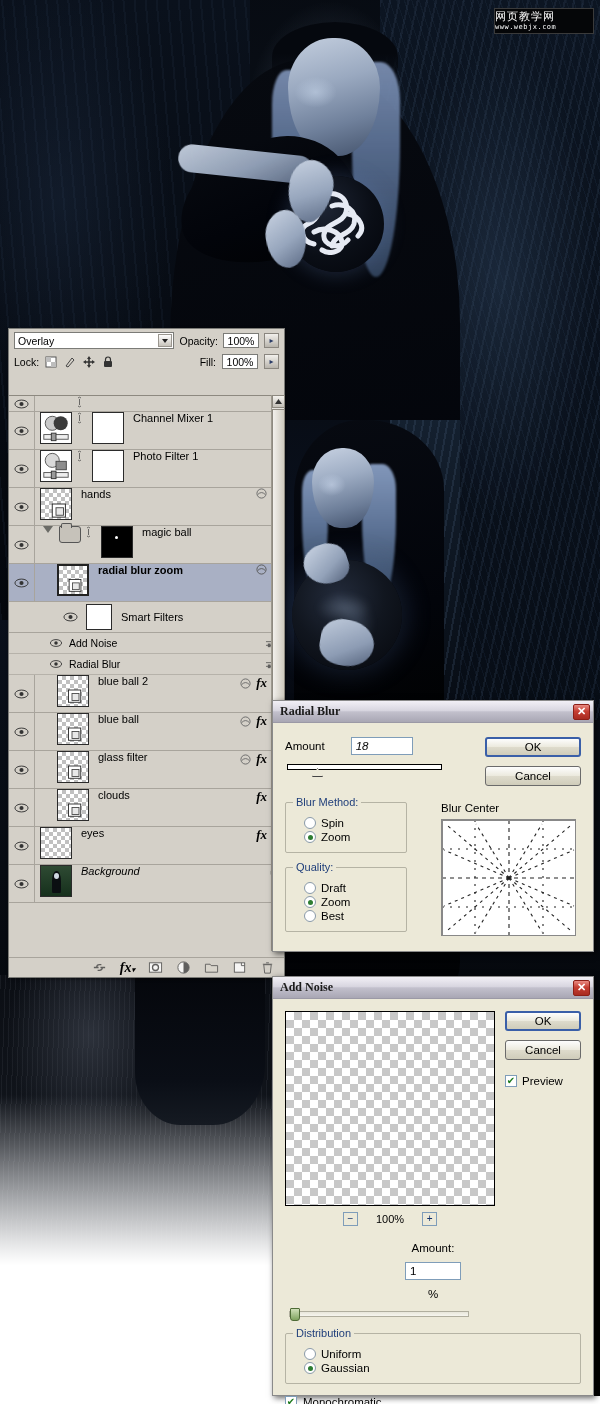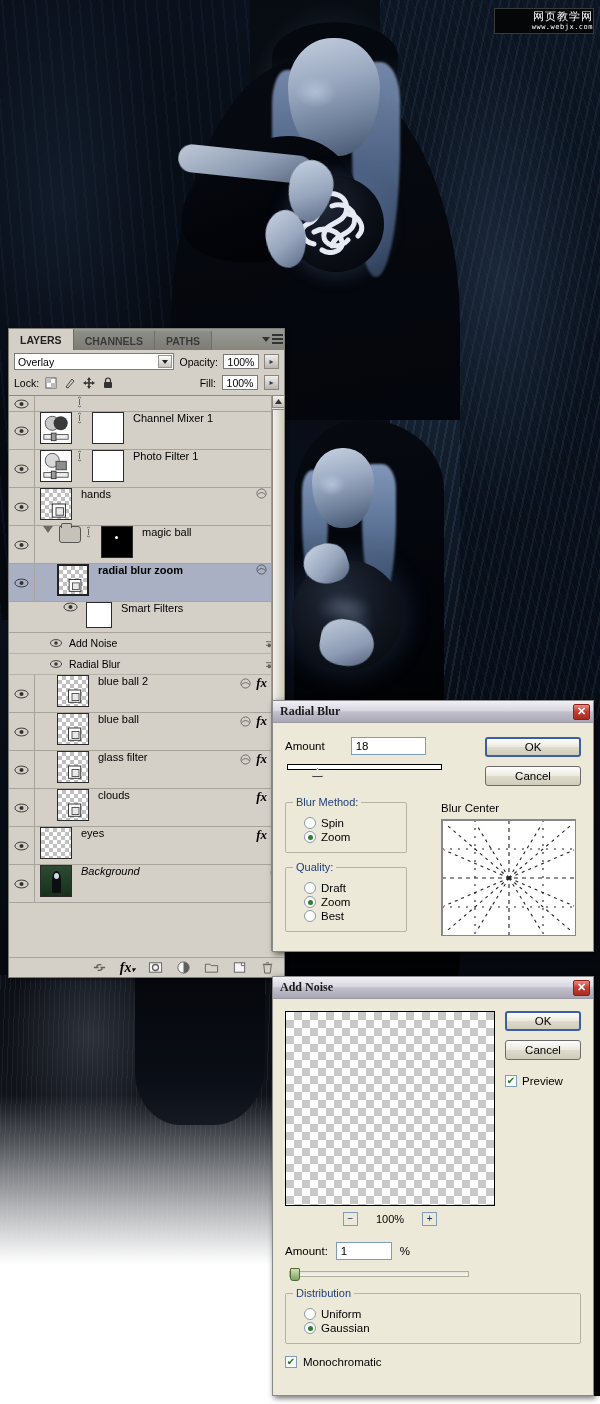--- a/index.html
+++ b/index.html
@@ -145,21 +145,21 @@
     border-radius:0 0 40% 35%;
     background:linear-gradient(180deg,#05070c,#0a0e16 70%,#151a22);
   }
   
   #whitefill-right { position:absolute; left:272px; top:1396px; width:328px; height:8px; background:#fff; }
 
   
   #watermark {
     position:absolute; left:494px; top:8px; width:100px; height:26px;
     background:#050608; border:1px solid #3a3a3a;
-    display:flex; flex-direction:column; align-items:flex-end; justify-content:center;
+    display:flex; flex-direction:column; align-items:flex-start; justify-content:center;
     line-height:1;
   }
   #watermark .wm-cn { color:#fff; font-size:11px; letter-spacing:1px; font-family:"DejaVu Sans", sans-serif; }
   #watermark .wm-url { color:#fff; font-size:7px; letter-spacing:.5px; font-family:"DejaVu Sans Mono", monospace; margin-top:2px; }
 
   
   #layers-panel {
     position:absolute; left:8px; top:328px; width:277px; height:650px;
     background:#d4d0c8; border:1px solid #7b7b77;
     box-shadow:1px 1px 3px rgba(0,0,0,.5);
@@ -225,21 +225,21 @@
   .rightbadges { display:flex; align-items:center; gap:5px; padding-right:4px; }
   .fx { font-style:italic; font-family:"Liberation Serif", serif; font-size:13px; font-weight:bold;}
   .expander { width:0;height:0;border-left:4px solid transparent;border-right:4px solid transparent;border-top:5px solid #333; }
   .expander.up { border-top:none; border-bottom:5px solid #333; }
   .grp-tri { width:0;height:0;border-top:5px solid transparent;border-bottom:5px solid transparent;border-left:7px solid #6b6b66; margin-left:8px;}
   .grp-tri.open { border-left:5px solid transparent;border-right:5px solid transparent;border-top:7px solid #6b6b66; border-bottom:none; }
   .folder { width:22px; height:17px; margin-left:6px; background:#c6c2ba; border:1px solid #555;
             border-radius:1px 3px 3px 3px; position:relative;}
   .folder::before{content:"";position:absolute;left:1px;top:-4px;width:9px;height:4px;background:#c6c2ba;border:1px solid #555;border-bottom:none;border-radius:2px 2px 0 0;}
 
-  .sf-row { display:flex; height:31px; border-bottom:1px solid #a8a49c; background:#d4d0c8; padding-left:26px; }
+  .sf-row { display:flex; align-items:center; height:31px; border-bottom:1px solid #a8a49c; background:#d4d0c8; padding-left:26px; }
   .sf-sub { display:flex; align-items:center; height:21px; border-bottom:1px solid #b6b2aa; background:#d4d0c8; padding-left:40px; gap:6px;}
   .sf-sub .eye-sm { width:14px; }
   .sf-sub .sfname { font-size:10.5px; flex:1; }
   .sf-sub .slidericon { width:13px; height:11px; margin-right:6px; opacity:.8;}
 
   #panel-scroll {
     position:absolute; right:0; top:66px; width:13px; bottom:26px;
     background:#e6e3de; border-left:1px solid #9d998f;
   }
   .sc-btn { width:13px; height:13px; background:linear-gradient(180deg,#f4f2ee,#c3bfb7); border:1px solid #8d8980;
@@ -359,33 +359,20 @@
   <div id="whitefill-right"></div>
 </div>
 
 <div id="watermark">
   <div class="wm-cn">网页教学网</div>
   <div class="wm-url">www.webjx.com</div>
 </div>
 
 <div id="layers-panel">
 
-  <div class="tabbar">
-    <div class="tab active">LAYERS</div>
-    <div class="tab">CHANNELS</div>
-    <div class="tab">PATHS</div>
-    <div class="panel-menu">
-      <div class="tri"></div>
-      <div class="lines">
-          <i></i>
-          <i></i>
-          <i></i>
-        </div>
-    </div>
-  </div>
 
   <div class="pl-row">
     <div class="combo">
       <span>Overlay</span>
       <span class="arrowbox"></span>
     </div>
     <span class="pl-label">Opacity:</span>
     <div class="numbox">100%</div>
     <div class="spinbtn">▸</div>
   </div>
@@ -752,21 +739,21 @@
 <div class="dialog" id="dlg-radial">
   <div class="dlg-title">
     <span>Radial Blur</span>
     <div class="closebtn">✕</div>
   </div>
   <div class="dlg-body" style="padding:14px 12px;">
     <div style="display:flex; align-items:flex-start;">
       <div style="flex:1;">
         <div style="display:flex; align-items:center; gap:26px;">
           <span>Amount</span>
-          <div class="tfield" style="width:75px;">18</div>
+          <div class="tfield" style="width:62px;font-style:italic;">18</div>
         </div>
         <div class="slidertrack" style="width:155px; margin:9px 0 0 2px;">
           <div class="sliderthumb" style="left:24px;"></div>
         </div>
       </div>
       <div style="width:96px; display:flex; flex-direction:column; gap:9px; margin-left:8px;">
         <div class="xpbtn default">OK</div>
         <div class="xpbtn">Cancel</div>
       </div>
     </div>
@@ -852,21 +839,21 @@
       <div style="width:92px; margin-left:10px; display:flex; flex-direction:column; gap:9px;">
         <div class="xpbtn default">OK</div>
         <div class="xpbtn">Cancel</div>
         <div style="display:flex; align-items:center; gap:5px; margin-top:6px;">
           <span class="cb on"></span>
           <span>Preview</span>
         </div>
       </div>
     </div>
 
-    <div style="display:flex; align-items:center; gap:8px; margin-top:16px;">
+    <div style="display:flex; align-items:center; gap:8px; margin-top:16px;flex-direction:column;">
       <span>Amount:</span>
       <div class="tfield" style="width:56px;">1</div>
       <span>%</span>
     </div>
     <div class="noise-slider" style="width:180px; margin:11px 0 0 4px;">
       <div class="noise-thumb"></div>
     </div>
 
     <div class="group" style="margin-top:16px;">
       <span class="glabel">Distribution</span>

